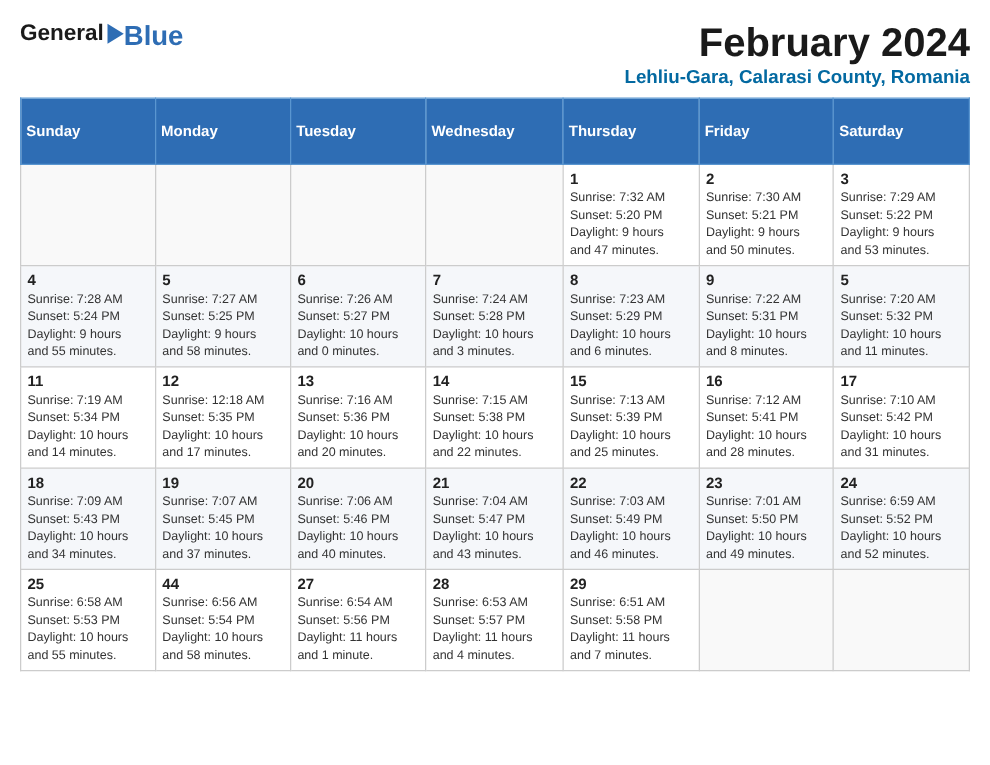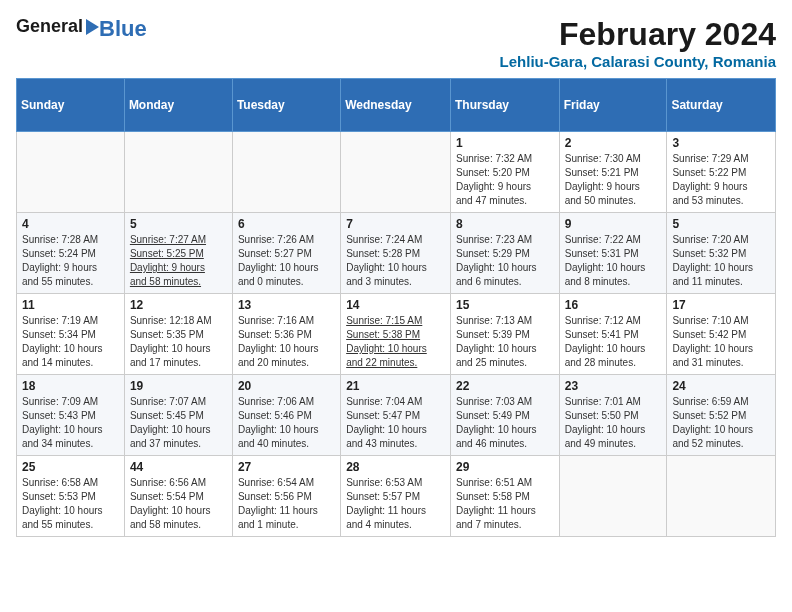--- a/index.html
+++ b/index.html
@@ -141,21 +141,21 @@
       <tr>
         <td>
           <span class="day-num">4</span>
           <div class="day-info" style="white-space: pre-line;">Sunrise: 7:28 AM
 Sunset: 5:24 PM
 Daylight: 9 hours
 and 55 minutes.</div>
         </td>
         <td>
           <span class="day-num">5</span>
-          <div class="day-info" style="white-space: pre-line; text-decoration: underline;">Sunrise: 7:27 AM
+          <div class="day-info" style="white-space: pre-line;">Sunrise: 7:27 AM
 Sunset: 5:25 PM
 Daylight: 9 hours
 and 58 minutes.</div>
         </td>
         <td>
           <span class="day-num">6</span>
           <div class="day-info" style="white-space: pre-line;">Sunrise: 7:26 AM
 Sunset: 5:27 PM
 Daylight: 10 hours
 and 0 minutes.</div>
@@ -206,21 +206,21 @@
         </td>
         <td>
           <span class="day-num">13</span>
           <div class="day-info" style="white-space: pre-line;">Sunrise: 7:16 AM
 Sunset: 5:36 PM
 Daylight: 10 hours
 and 20 minutes.</div>
         </td>
         <td>
           <span class="day-num">14</span>
-          <div class="day-info" style="white-space: pre-line; text-decoration: underline;">Sunrise: 7:15 AM
+          <div class="day-info" style="white-space: pre-line;">Sunrise: 7:15 AM
 Sunset: 5:38 PM
 Daylight: 10 hours
 and 22 minutes.</div>
         </td>
         <td>
           <span class="day-num">15</span>
           <div class="day-info" style="white-space: pre-line;">Sunrise: 7:13 AM
 Sunset: 5:39 PM
 Daylight: 10 hours
 and 25 minutes.</div>

